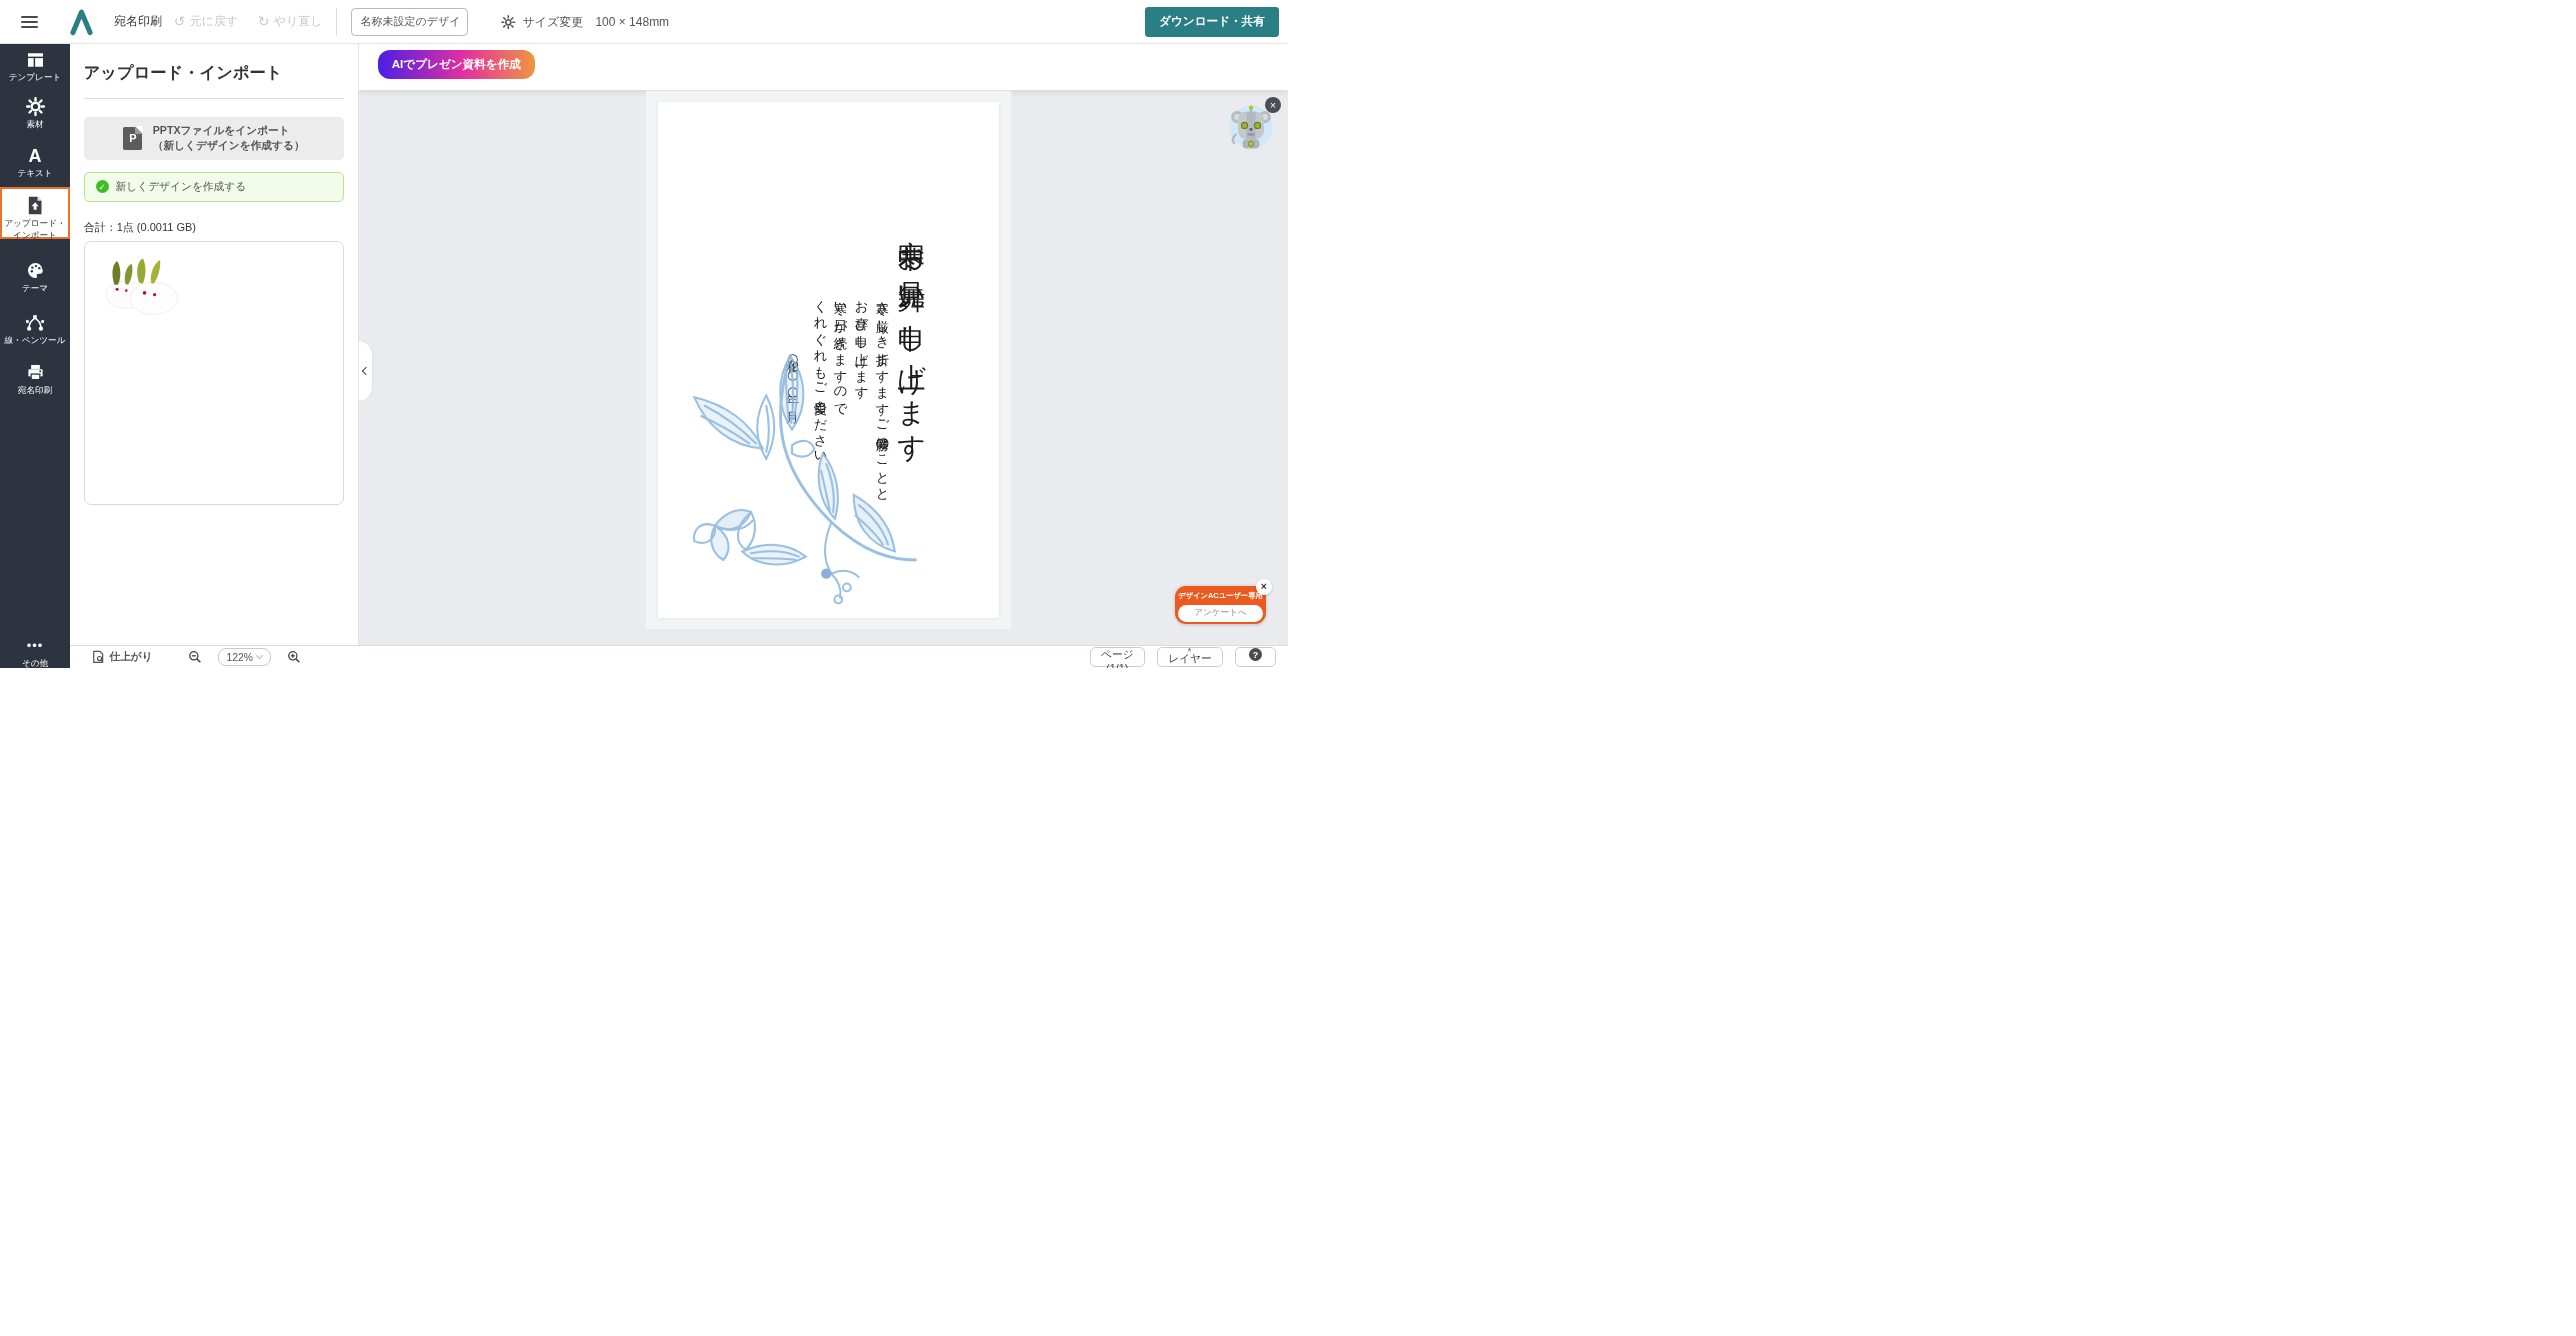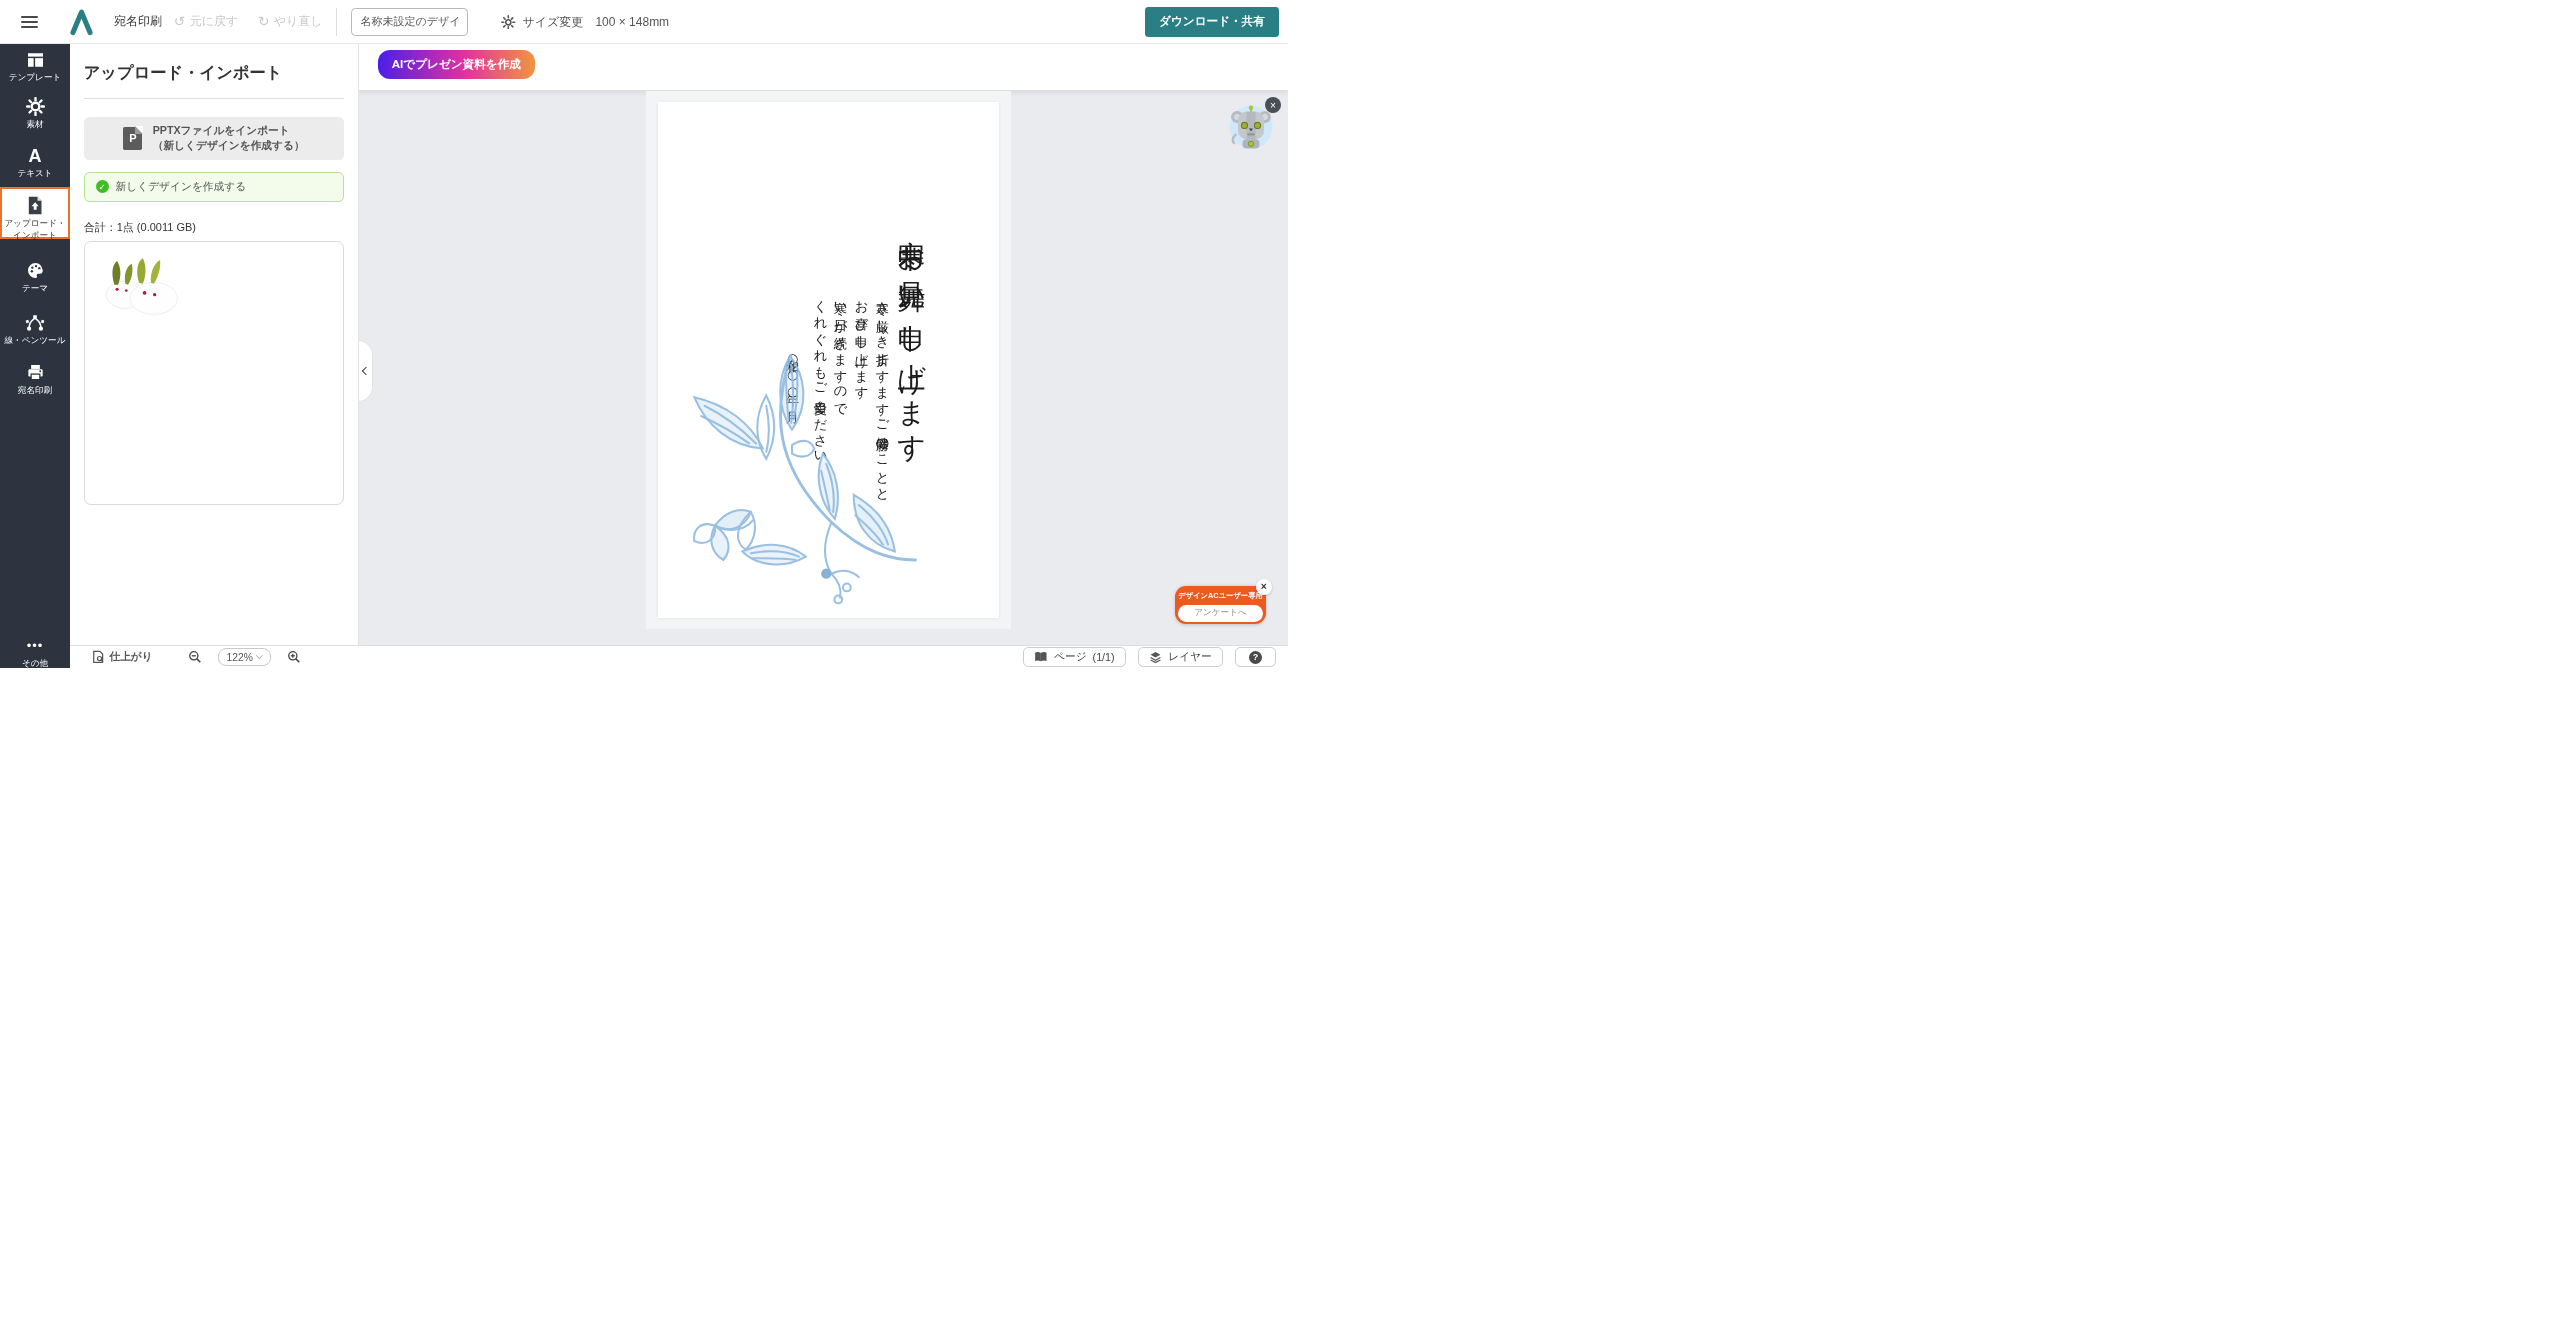--- a/index.html
+++ b/index.html
@@ -97,21 +97,21 @@
   .bottombar{position:absolute;left:70px;bottom:0;width:1218px;height:23px;background:#fff;
              border-top:0.9px solid #ddd;display:flex;align-items:center;z-index:25;}
   .bb-left{display:flex;align-items:center;gap:16.3px;margin-left:20.6px;}
   .bb-item{display:flex;align-items:center;gap:5.2px;font-size:10.7px;color:#555;cursor:pointer;font-weight:bold;}
   .zoom-box{width:53px;height:18px;border:0.9px solid #c9c9c9;border-radius:8px;display:flex;align-items:center;
             justify-content:center;gap:4.3px;font-size:10.3px;color:#555;cursor:pointer;}
   .chev-down{width:5.2px;height:5.2px;border-left:1.3px solid #b5b5b5;border-bottom:1.3px solid #b5b5b5;
              transform:rotate(-45deg);margin-top:-2.6px;}
   .bb-right{margin-left:auto;display:flex;align-items:center;gap:12px;margin-right:12px;}
   .bb-btn{height:20px;border:0.9px solid #ccc;border-radius:5.2px;background:#fff;display:flex;align-items:center;
-          gap:6px;padding:0 10.3px;font-size:10.7px;color:#444;cursor:pointer;font-family:inherit;}
+          padding:0 10.3px;font-size:10.7px;color:#444;cursor:pointer;font-family:inherit;flex-direction:column;}
   .help-circle{width:13px;height:13px;border-radius:50%;background:#4a4a4a;color:#fff;font-size:9px;
                font-weight:bold;display:flex;align-items:center;justify-content:center;}
 </style>
 </head>
 <body>
 
 <div class="stage">
 
   <header class="topbar">
     <div class="hamburger">

